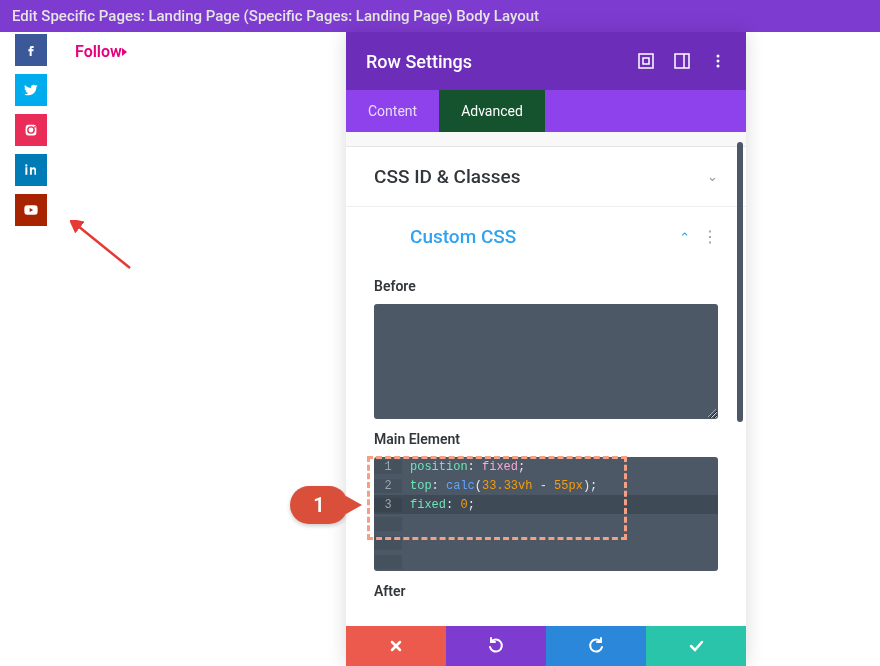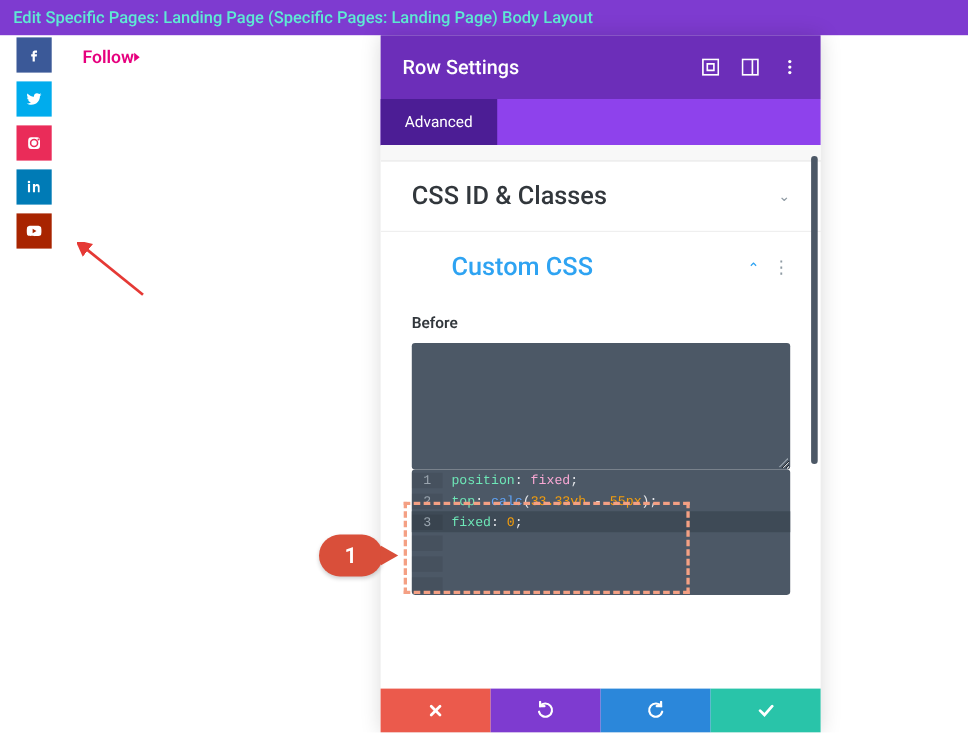--- a/index.html
+++ b/index.html
@@ -1,18 +1,18 @@
 <!DOCTYPE html>
 <html><head>
   <meta charset="utf-8">
   <style>
     * { margin: 0; padding: 0; box-sizing: border-box; }
     body { font-family: -apple-system, BlinkMacSystemFont, "Segoe UI", Roboto, sans-serif; width: 880px; height: 666px; background: #fff; position: relative; overflow: hidden; }
     
-    .top-bar { background: #7E3BD0; color: #5eead4; height: 32px; display: flex; align-items: center; padding: 0 12px; font-size: 15px; font-weight: 500; }
+    .top-bar { background: #7E3BD0; color: #e5e5e5; height: 32px; display: flex; align-items: center; padding: 0 12px; font-size: 15px; font-weight: 500; }
     
     .follow-row { position: absolute; top: 42px; left: 75px; display: flex; align-items: center; gap: 0; }
     .follow-text { color: #E6007E; font-weight: 600; font-size: 16px; }
     .follow-caret { width: 0; height: 0; border-top: 4px solid transparent; border-bottom: 4px solid transparent; border-left: 5px solid #E6007E; }
     
     .social-col { position: absolute; top: 34px; left: 15px; display: flex; flex-direction: column; gap: 8px; }
     .social-btn { width: 32px; height: 32px; display: flex; align-items: center; justify-content: center; }
     .social-btn svg { fill: #fff; }
     .fb { background: #3B5998; }
     .tw { background: #00ACED; }
@@ -24,29 +24,29 @@
     
     .panel { position: absolute; top: 32px; left: 346px; width: 400px; height: 634px; background: #fff; box-shadow: 0 0 18px rgba(0,0,0,0.15); display: flex; flex-direction: column; }
     
     .panel-header { background: #6C2EB9; color: #fff; height: 58px; display: flex; align-items: center; justify-content: space-between; padding: 0 20px; }
     .panel-title { font-size: 18px; font-weight: 500; }
     .panel-header-icons { display: flex; gap: 20px; align-items: center; }
     .header-icon { width: 16px; height: 16px; cursor: pointer; }
     
     .panel-tabs { background: #8E42EC; display: flex; height: 42px; }
     .panel-tab { padding: 0 22px; display: flex; align-items: center; color: rgba(255,255,255,0.8); font-size: 14px; cursor: pointer; }
-    .panel-tab.active { background: #4c1d95; color: #fff; }
+    .panel-tab.active { background: #14532d; color: #fff; }
     
     .panel-body { flex: 1; overflow-y: auto; position: relative; }
     .scroll-track { position: absolute; right: 3px; top: 10px; width: 6px; height: 280px; background: #4C5866; border-radius: 3px; }
     
     .section { padding: 0 28px; }
     .section-gap { height: 14px; background: #f8f8f8; }
     .section-head { display: flex; justify-content: space-between; align-items: center; padding: 18px 0; cursor: pointer; }
-    .section-title { font-size: 23px; color: #32373C; font-weight: 500; }
+    .section-title { font-size: 19px; color: #32373C; font-weight: 500; }
     .section-title.blue { color: #2EA3F2; margin-left: 36px; }
     .chevron { color: #8F9BA4; font-size: 13px; }
     .chevron.blue { color: #2EA3F2; }
     .dots-menu { color: #8F9BA4; margin-left: 8px; cursor: pointer; font-size:16px; }
     
     .hr { border: none; border-top: 1px solid #eee; margin: 0 -28px; }
     .hr-top { border: none; border-top: 1px solid #e5e5e5; }
     
     .field-label { font-size: 14px; color: #32373C; font-weight: 600; padding: 12px 0 10px; }
     .codebox { background: #4C5866; border-radius: 3px; min-height: 112px; width: 100%; position: relative; }
@@ -137,20 +137,21 @@
         </svg>
       <svg class="header-icon" viewBox="0 0 16 16" fill="#fff">
           <circle cx="8" cy="3" r="1.5"></circle>
           <circle cx="8" cy="8" r="1.5"></circle>
           <circle cx="8" cy="13" r="1.5"></circle>
         </svg>
     </div>
   </div>
 
   <div class="panel-tabs">
+    <div class="panel-tab">Content</div>
     <div class="panel-tab active">Advanced</div>
   </div>
 
   <div class="panel-body">
     <div class="section-gap"></div>
     <hr class="hr-top">
     <div class="section">
       <div class="section-head">
         <span class="section-title">CSS ID &amp; Classes</span>
         <span class="chevron">⌄</span>
@@ -167,20 +168,21 @@
       </div>
 
       <div class="field-label">Before</div>
       <div class="codebox tall">
         <svg class="resize" viewBox="0 0 10 10" stroke="#9aa5af" stroke-width="1">
             <line x1="2" y1="10" x2="10" y2="2"></line>
             <line x1="6" y1="10" x2="10" y2="6"></line>
           </svg>
       </div>
 
+      <div class="field-label">Main Element</div>
       <div class="codebox">
         <div class="code-lines">
           <div class="code-line">
               <span class="gutter">1</span>
               <span class="code-text"><span class="tk-prop">position</span><span class="tk-punc">: </span><span class="tk-val">fixed</span><span class="tk-punc">;</span></span>
             </div>
           <div class="code-line">
               <span class="gutter">2</span>
               <span class="code-text"><span class="tk-prop">top</span><span class="tk-punc">: </span><span class="tk-func">calc</span><span class="tk-punc">(</span><span class="tk-num">33.33vh</span><span class="tk-punc"> - </span><span class="tk-num">55px</span><span class="tk-punc">);</span></span>
             </div>
@@ -193,20 +195,21 @@
             </div>
           <div class="code-line">
               <span class="gutter">&nbsp;</span>
             </div>
           <div class="code-line">
               <span class="gutter">&nbsp;</span>
             </div>
         </div>
       </div>
 
+      <div class="field-label">After</div>
     </div>
     <div class="scroll-track"></div>
   </div>
 
   <div class="panel-footer">
     <div class="footer-btn fb-red">
       <svg width="14" height="14" viewBox="0 0 14 14" stroke="#fff" stroke-width="2.5" stroke-linecap="round">
           <line x1="3" y1="3" x2="11" y2="11"></line>
           <line x1="11" y1="3" x2="3" y2="11"></line>
         </svg>

